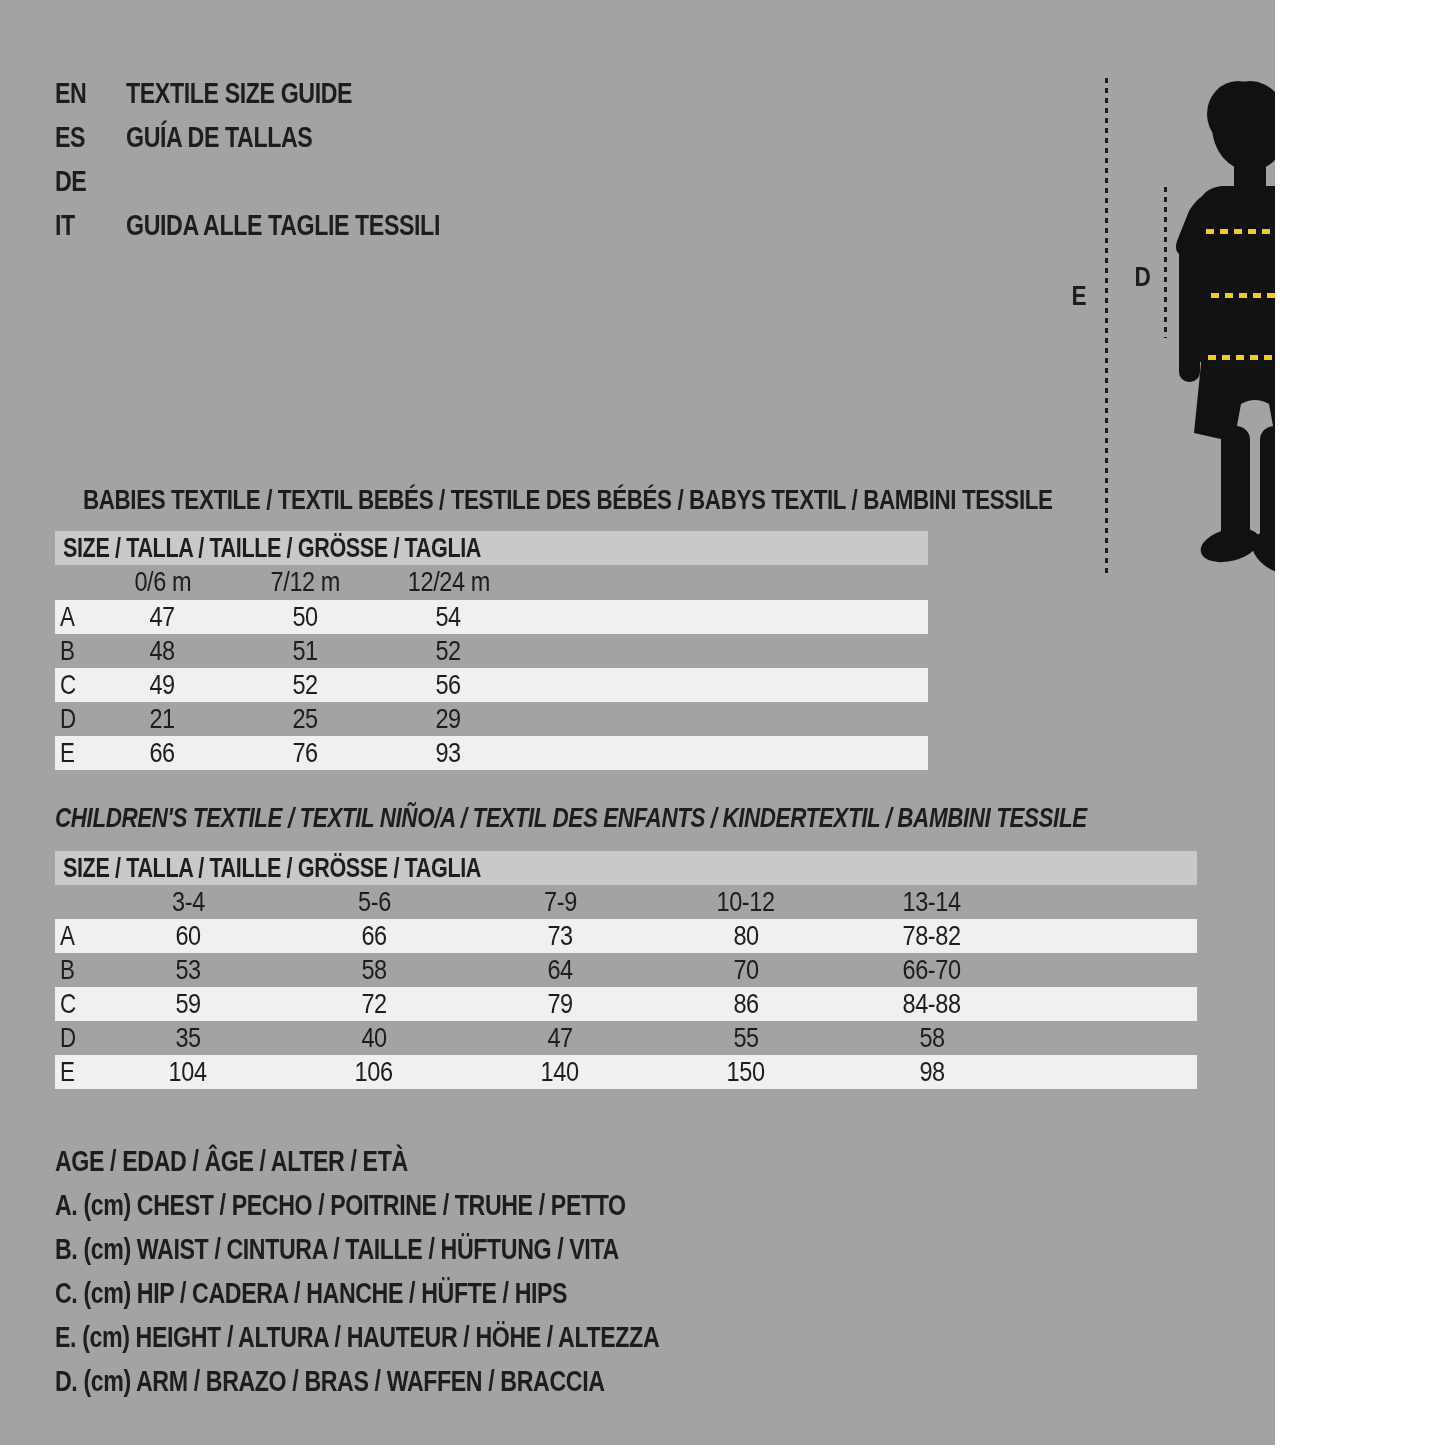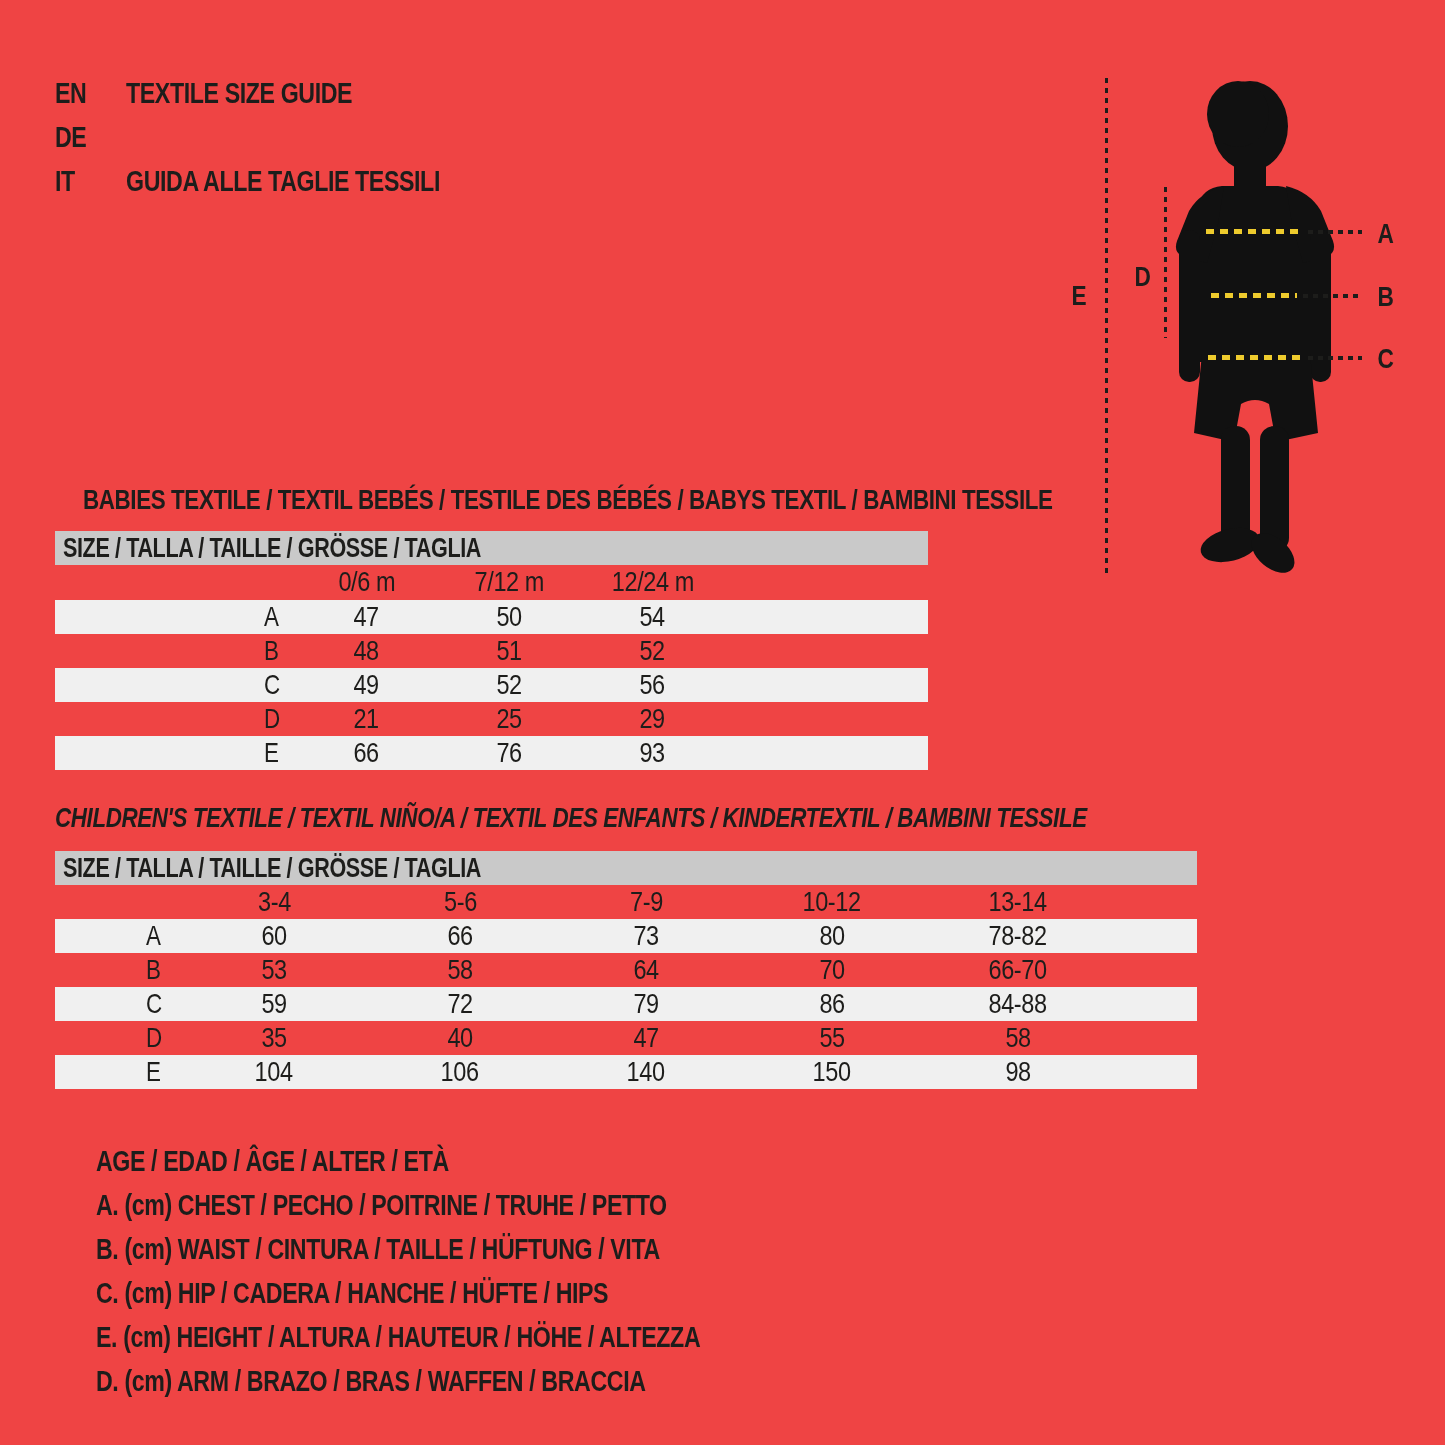--- a/index.html
+++ b/index.html
@@ -1,16 +1,16 @@
 <!DOCTYPE html>
 <html><head>
 <meta charset="utf-8">
 <style>
   html,body{margin:0;padding:0;background:#ffffff;}
-  .page{position:relative;width:1445px;height:1445px;background:#ef4444;overflow:hidden;
+  .page{position:relative;width:1275px;height:1445px;background:#a3a3a3;overflow:hidden;
         font-family:"Liberation Sans",sans-serif;color:#1d1d1b;}
   
   .cx{display:inline-block;transform:scaleX(.8);transform-origin:0 50%;white-space:nowrap;letter-spacing:-.5px;}
   .cxc{display:inline-block;transform:scaleX(.84);transform-origin:50% 50%;white-space:nowrap;letter-spacing:-.5px;}
 
   
   .lang{position:absolute;left:55px;top:71px;}
   .lang-row{display:flex;height:44px;align-items:center;font-size:29px;font-weight:700;}
   .lang-code{width:71px;flex:0 0 71px;}
 
@@ -21,45 +21,49 @@
   .mlabel{position:absolute;font-size:27px;font-weight:700;}
   .sil{position:absolute;left:1160px;top:76px;}
 
   
   .sec-title{position:absolute;left:55px;font-size:28px;font-weight:700;line-height:34px;white-space:nowrap;}
 
   
   .bar{position:absolute;left:55px;height:34px;background:#c9c9c9;display:flex;align-items:center;
        font-size:27px;font-weight:700;}
   .bar .cx{margin-left:8px;}
-  .trow{position:absolute;left:55px;height:34px;display:flex;align-items:center;font-size:28px;font-weight:400;justify-content:center;}
+  .trow{position:absolute;left:55px;height:34px;display:flex;align-items:center;font-size:28px;font-weight:400;}
   .trow.stripe{background:#f0f0f0;}
   .cell{text-align:center;}
   .cell.lbl{text-align:left;padding-left:5px;}
   .b-lbl{width:31px;flex:0 0 31px;}
   .b-val{width:143px;flex:0 0 143px;}
   .c-lbl{width:35px;flex:0 0 35px;}
   .c-val{width:186px;flex:0 0 186px;}
   .thead{font-weight:400;}
   .b-geom{width:873px;}
   .c-geom{width:1142px;}
 
   
   .legend{position:absolute;left:55px;top:1139px;}
-  .legend-line{height:44px;line-height:44px;font-size:29px;font-weight:700;white-space:nowrap;margin-left:41px;}
+  .legend-line{height:44px;line-height:44px;font-size:29px;font-weight:700;white-space:nowrap;}
 </style>
 </head>
 <body>
 
 <div class="page">
 
   <div class="lang">
     <div class="lang-row">
       <span class="lang-code"><span class="cx">EN</span></span>
       <span><span class="cx">TEXTILE SIZE GUIDE</span></span>
+    </div>
+    <div class="lang-row">
+      <span class="lang-code"><span class="cx">ES</span></span>
+      <span><span class="cx">GUÍA DE TALLAS</span></span>
     </div>
     <div class="lang-row">
       <span class="lang-code"><span class="cx">DE</span></span>
     </div>
     <div class="lang-row">
       <span class="lang-code"><span class="cx">IT</span></span>
       <span><span class="cx">GUIDA ALLE TAGLIE TESSILI</span></span>
     </div>
   </div>
 

